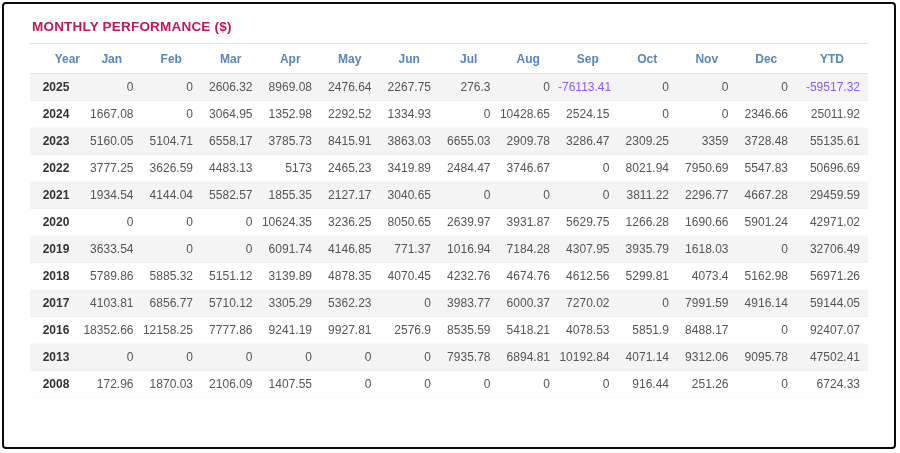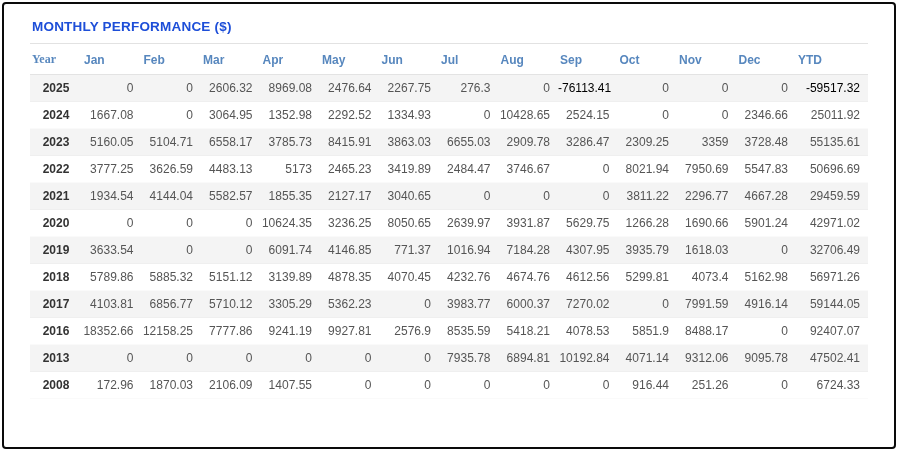--- a/index.html
+++ b/index.html
@@ -1,29 +1,29 @@
 <!DOCTYPE html>
 <html><head>
 <meta charset="utf-8">
 <style>
   html,body{margin:0;padding:0;background:#fff;}
   body{width:900px;height:453px;position:relative;font-family:"Liberation Sans",sans-serif;-webkit-font-smoothing:antialiased;}
   .frame{position:absolute;left:2px;top:2px;width:894px;height:447px;box-sizing:border-box;border:2px solid #0a0a0a;border-radius:4px;background:#fff;overflow:hidden;}
   .content{padding:8px 26px 0 26px;}
-  .title{font-size:13.5px;font-weight:bold;color:#1d4ed8;letter-spacing:.2px;padding:7px 2px 9px 2px;}
+  .title{font-size:13.5px;font-weight:bold;color:#be185d;letter-spacing:.2px;padding:7px 2px 9px 2px;}
   .title-divider{border-bottom:1px solid #e2e2e2;height:0;}
   table{width:100%;border-collapse:collapse;table-layout:fixed;font-size:12px;}
-  thead th{color:#5787be;font-weight:bold;text-align:left;padding:8px 2px 7px 2px;border-bottom:1px solid #e3e3e3;white-space:nowrap;cursor:pointer;}
-  thead th.year-col{text-align:left;font-family:Liberation Serif, serif;}
+  thead th{color:#5787be;font-weight:bold;text-align:center;padding:8px 2px 7px 2px;border-bottom:1px solid #e3e3e3;white-space:nowrap;cursor:pointer;}
+  thead th.year-col{text-align:right;}
   tbody tr{background:#fff;}
   tbody tr:nth-child(odd){background:#f4f4f4;}
   tbody td{padding:6px 8px 6px 0;color:#555;white-space:nowrap;border-bottom:1px solid rgba(0,0,0,0.02);}
   tbody td.num{text-align:right;}
   tbody td.year{text-align:center;font-weight:bold;color:#333;padding-right:0;}
-  tbody td.neg{color:#000000;text-align:right;}
+  tbody td.neg{color:#8b5cf6;text-align:right;}
 </style>
 </head>
 <body>
 
 <div class="frame">
   <div class="content">
     <div class="title">MONTHLY PERFORMANCE ($)</div>
     <div class="title-divider"></div>
     <table>
       <colgroup>

